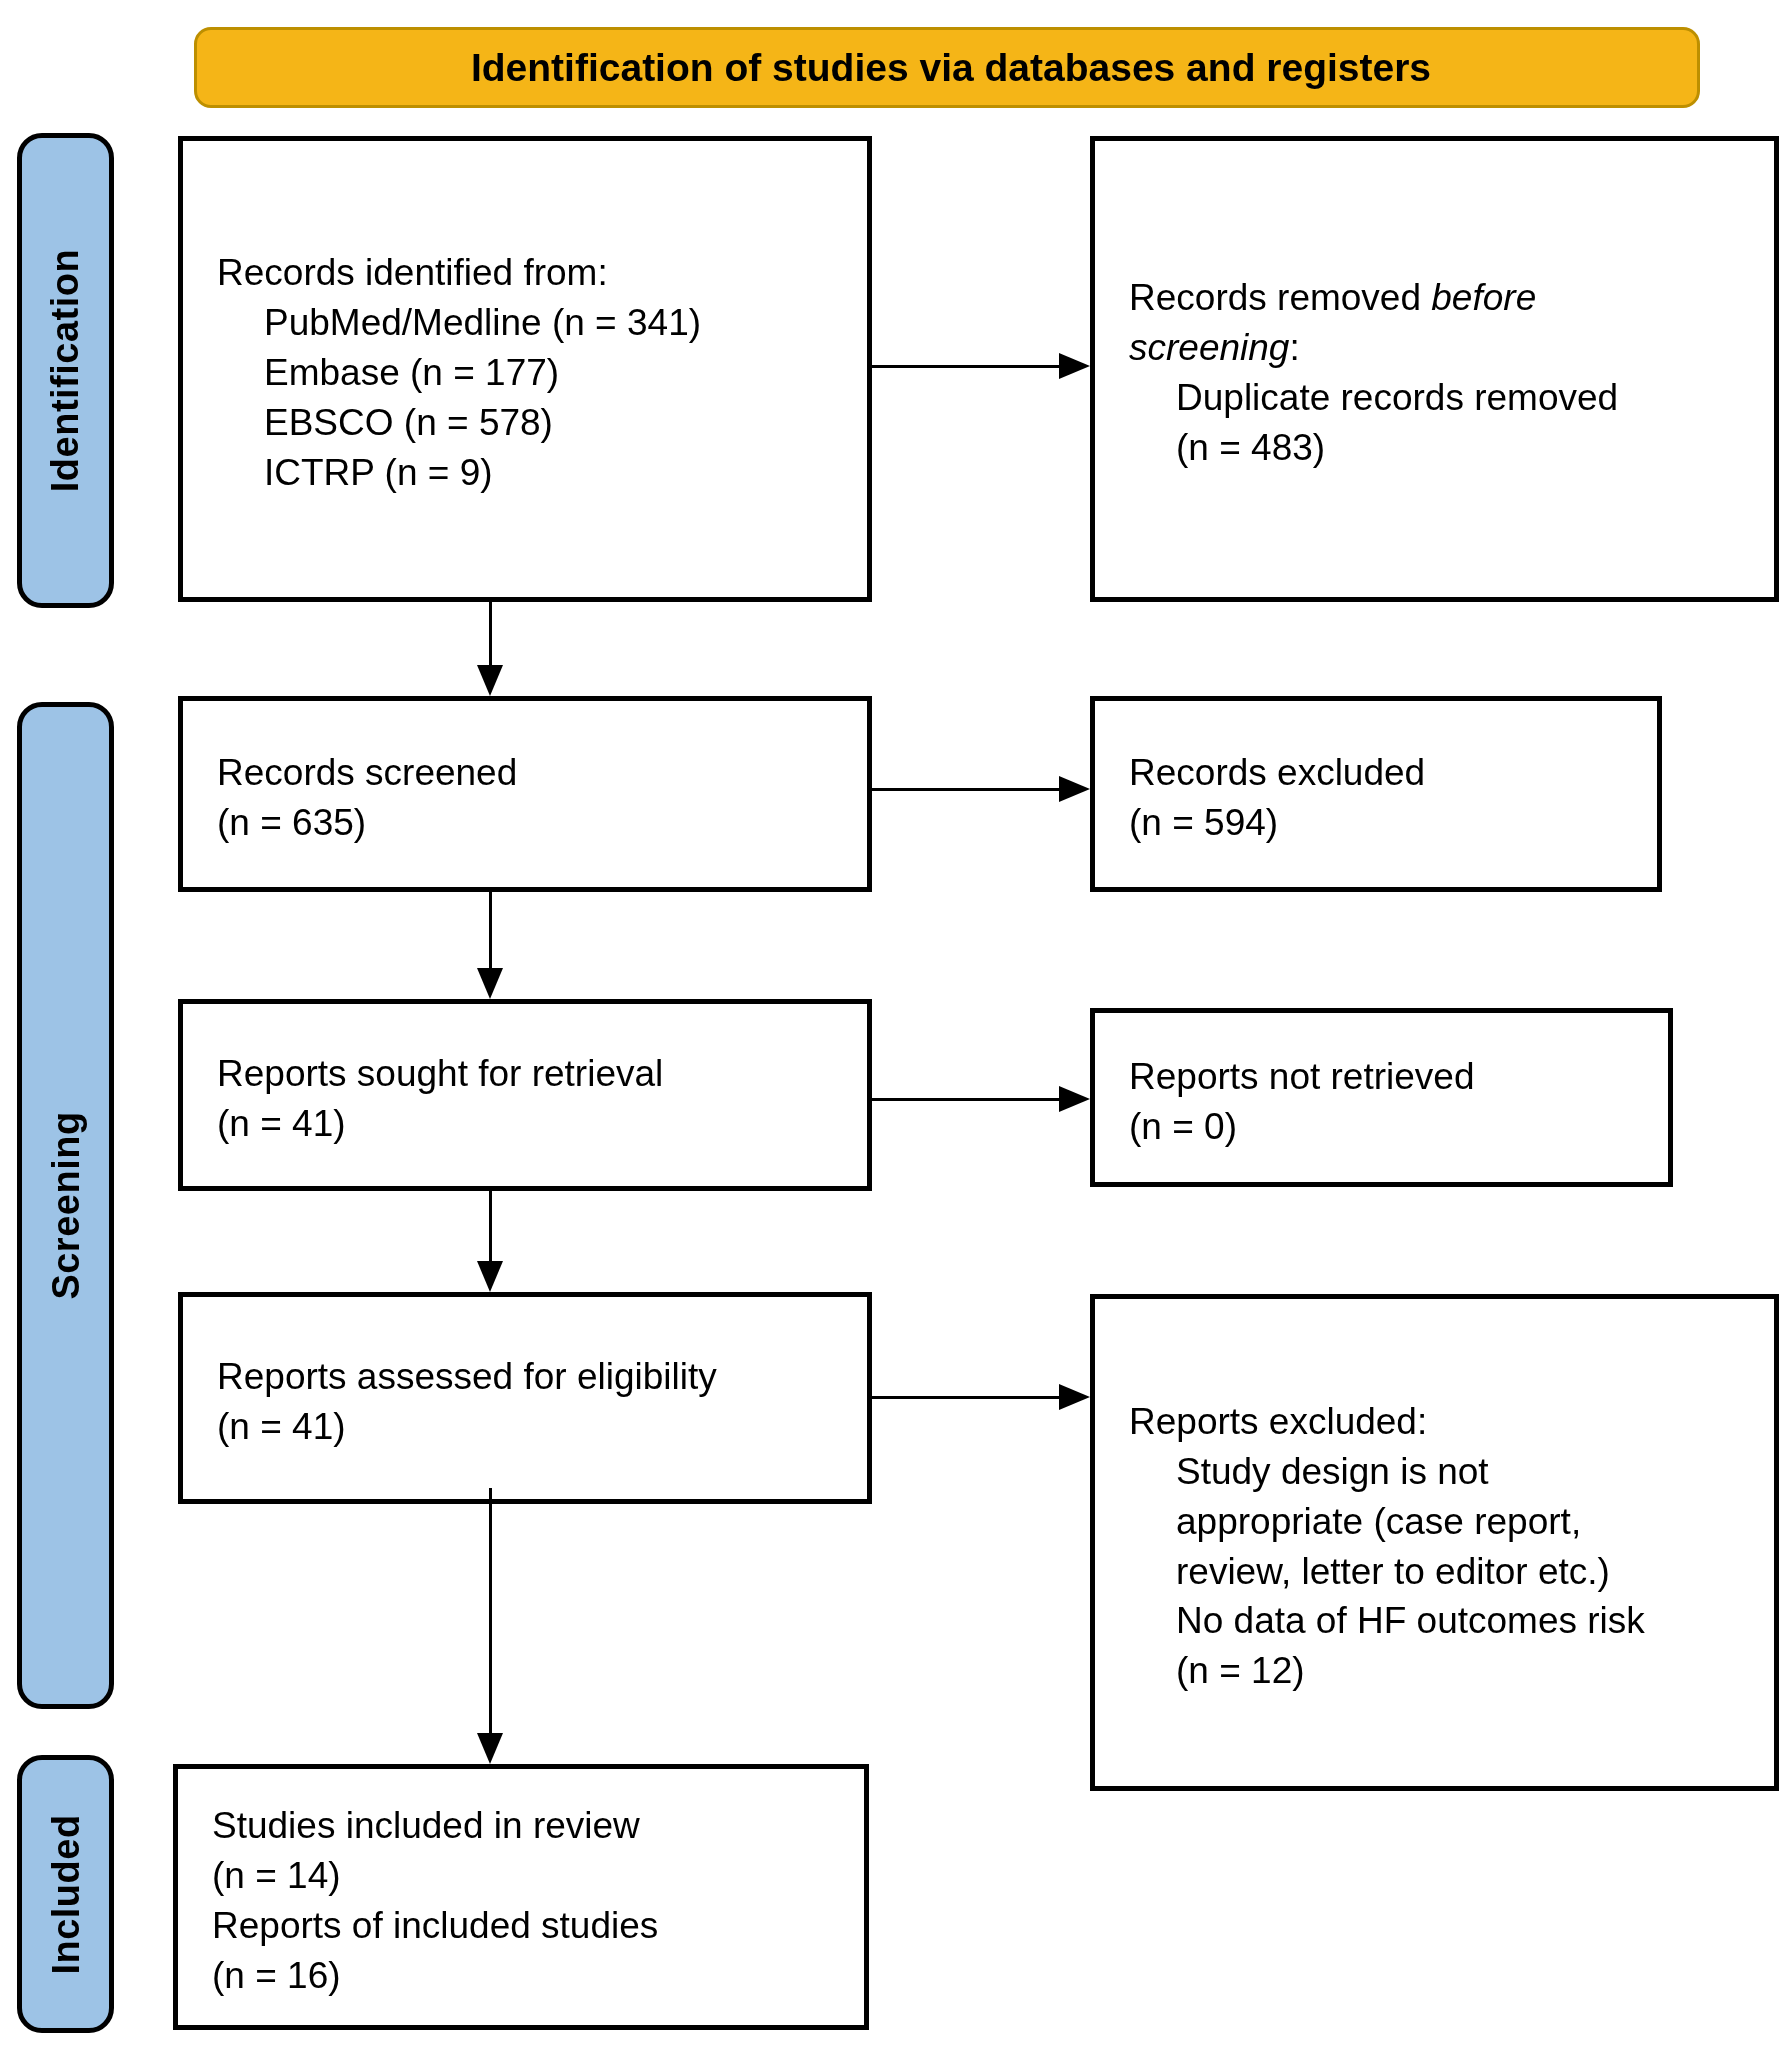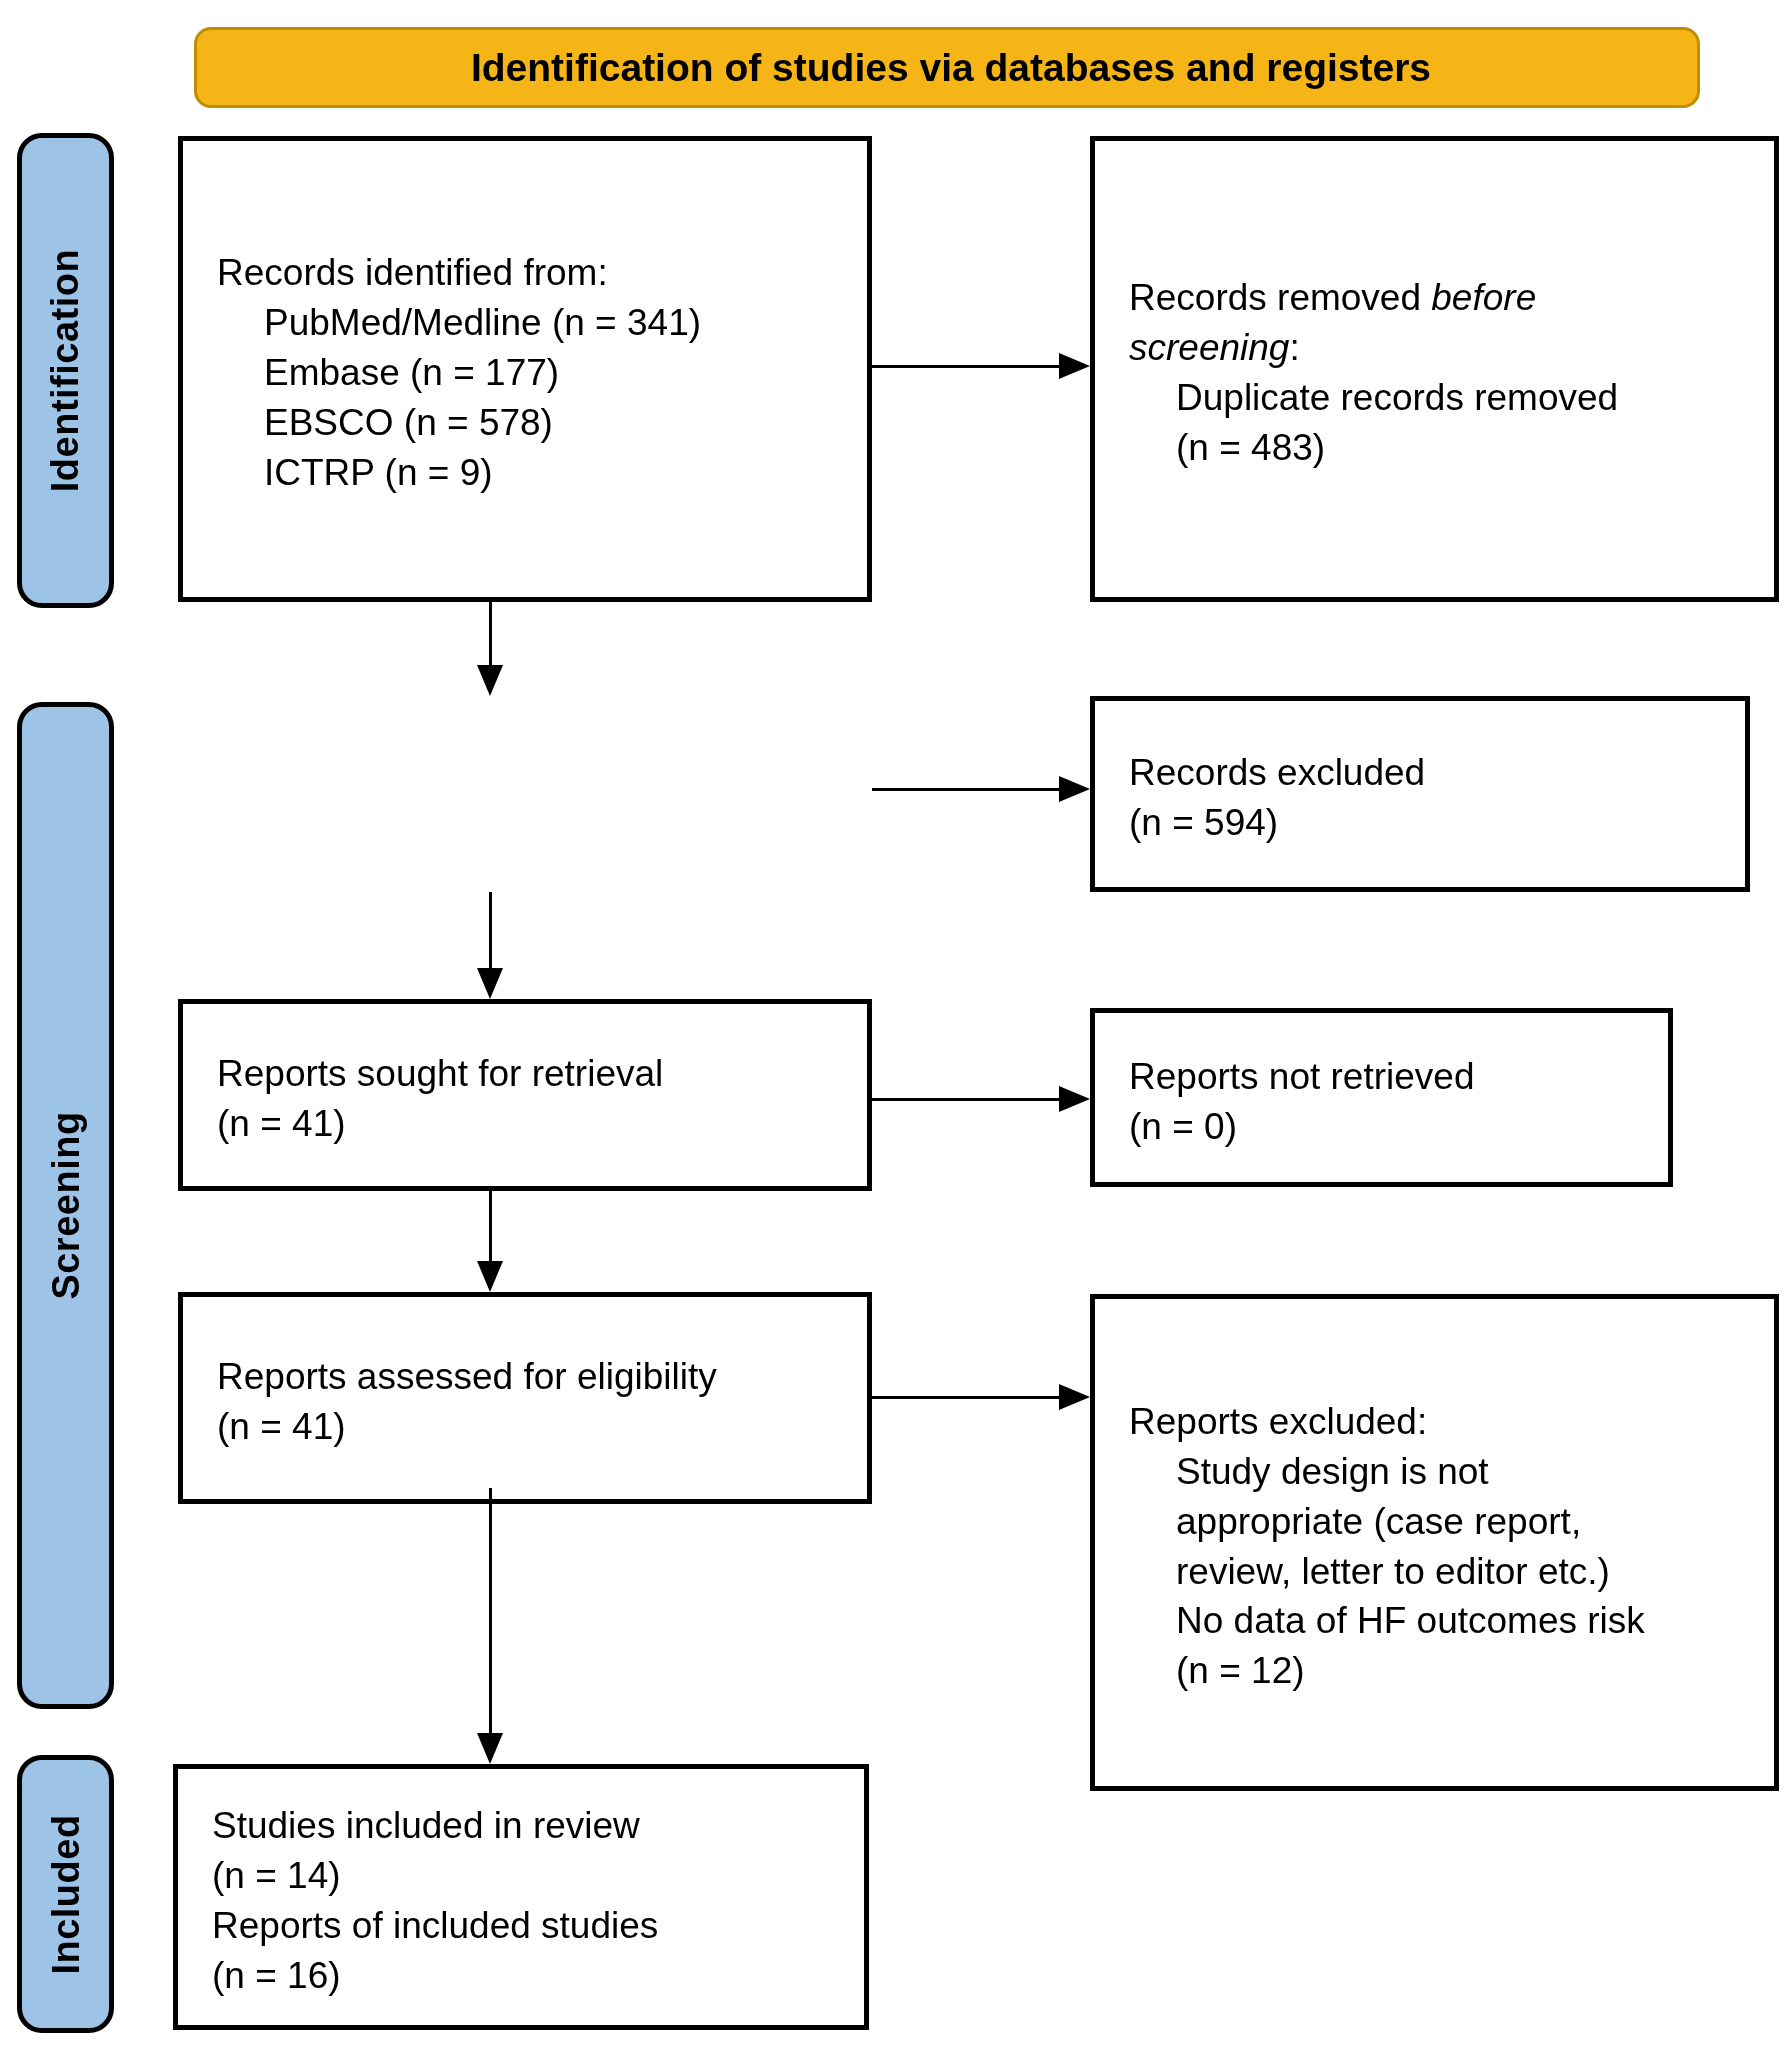--- a/index.html
+++ b/index.html
@@ -65,20 +65,24 @@
   </div>
 
   <div class="box" style="left:178px;top:136px;width:694px;height:466px;">
       <div class="tline"><span>Records identified from:</span></div>
       <div class="tline indent"><span>PubMed/Medline (n = 341)</span></div>
       <div class="tline indent"><span>Embase (n = 177)</span></div>
       <div class="tline indent"><span>EBSCO (n = 578)</span></div>
       <div class="tline indent"><span>ICTRP (n = 9)</span></div>
     </div>
 
+  <div class="box" style="left:178px;top:696px;width:694px;height:196px;">
+      <div class="tline"><span>Records screened</span></div>
+      <div class="tline"><span>(n = 635)</span></div>
+    </div>
 
   <div class="box" style="left:178px;top:999px;width:694px;height:192px;">
       <div class="tline"><span>Reports sought for retrieval</span></div>
       <div class="tline"><span>(n = 41)</span></div>
     </div>
 
   <div class="box" style="left:178px;top:1292px;width:694px;height:212px;">
       <div class="tline"><span>Reports assessed for eligibility</span></div>
       <div class="tline"><span>(n = 41)</span></div>
     </div>
@@ -90,21 +94,21 @@
       <div class="tline"><span>(n = 16)</span></div>
     </div>
 
   <div class="box" style="left:1090px;top:136px;width:689px;height:466px;justify-content:center;">
       <div class="tline"><span>Records removed </span><span class="it">before</span></div>
       <div class="tline"><span class="it">screening</span><span>:</span></div>
       <div class="tline indent"><span>Duplicate records removed</span></div>
       <div class="tline indent"><span>(n = 483)</span></div>
     </div>
 
-  <div class="box" style="left:1090px;top:696px;width:660px;height:196px;">
+  <div class="box" style="left:1090px;top:696px;width:572px;height:196px;">
       <div class="tline"><span>Records excluded</span></div>
       <div class="tline"><span>(n = 594)</span></div>
     </div>
 
   <div class="box" style="left:1090px;top:1008px;width:583px;height:179px;">
       <div class="tline"><span>Reports not retrieved</span></div>
       <div class="tline"><span>(n = 0)</span></div>
     </div>
 
   <div class="box" style="left:1090px;top:1294px;width:689px;height:497px;">

